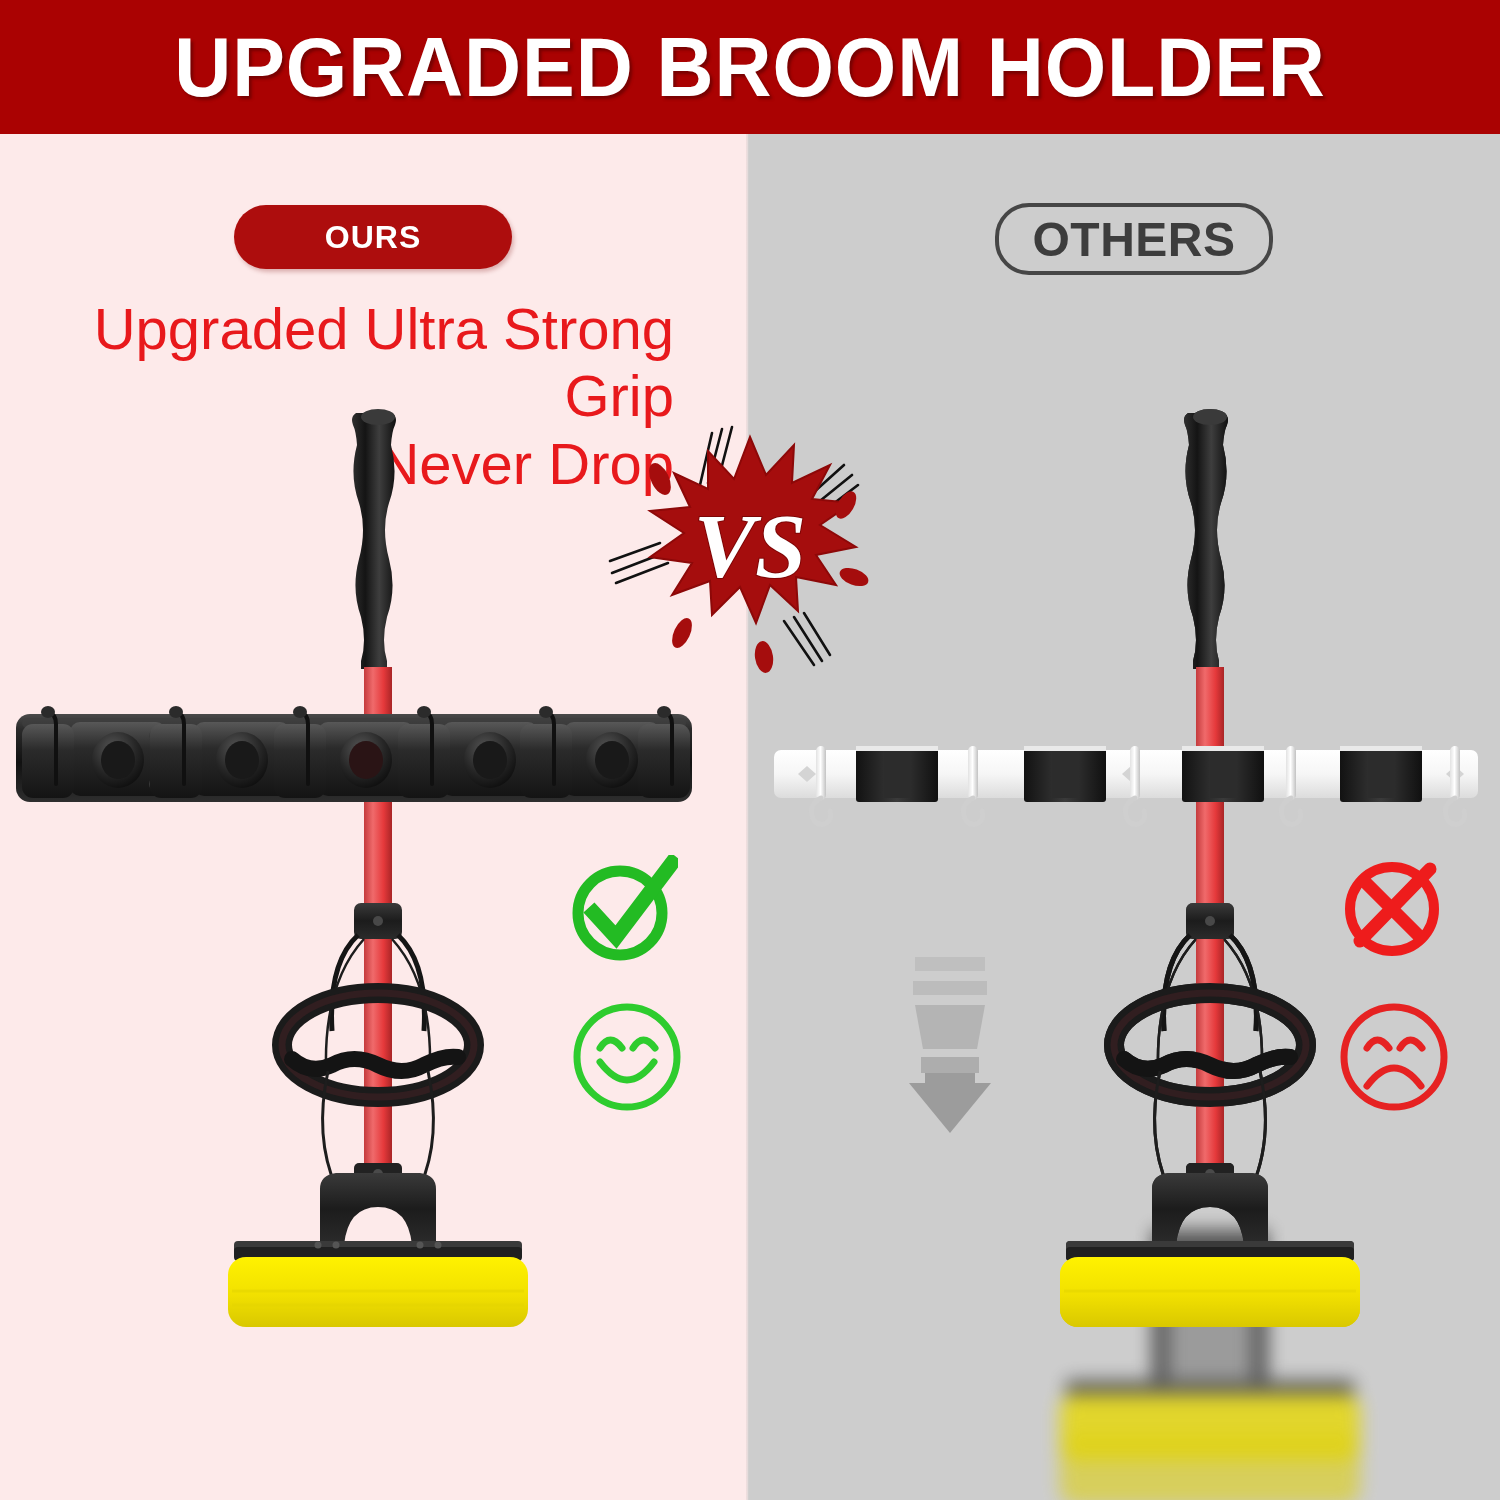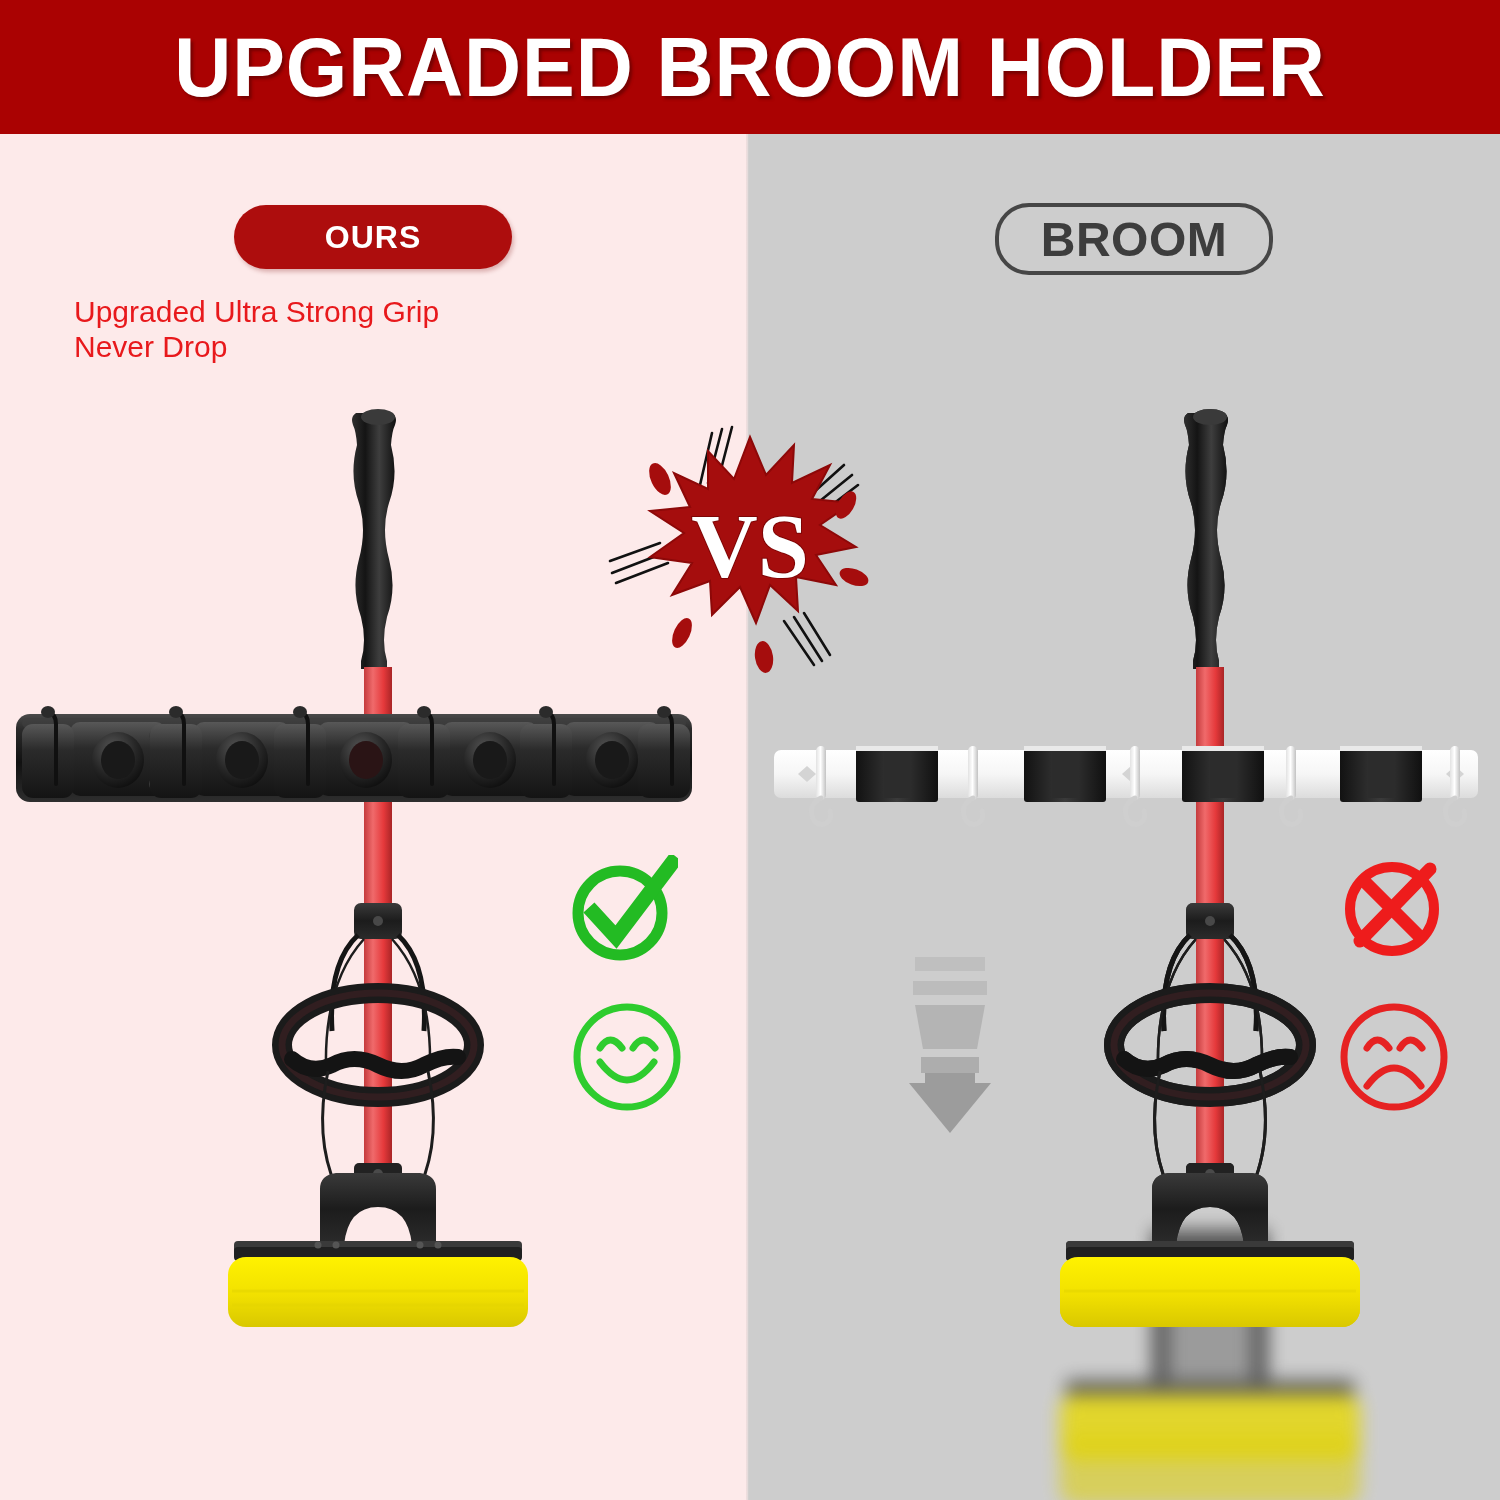--- a/index.html
+++ b/index.html
@@ -26,27 +26,27 @@
   .badge-ours{position:absolute;left:234px;top:205px;width:278px;height:64px;
     background:#ad0d0d;border-radius:34px;
     display:flex;align-items:center;justify-content:center;
     color:#fff;font-size:32px;font-weight:bold;letter-spacing:1px;
     box-shadow:2px 3px 4px rgba(120,0,0,.25);z-index:10;}
   .badge-others{position:absolute;left:995px;top:203px;width:270px;height:64px;
     background:transparent;border:4px solid #464646;border-radius:34px;
     display:flex;align-items:center;justify-content:center;
     color:#3d3d3d;font-size:48px;font-weight:bold;letter-spacing:.5px;z-index:10;}
 
-  .caption{position:absolute;text-align:left;line-height:1.16;font-size:30px;z-index:10;
+  .caption{position:absolute;text-align:right;line-height:1.16;font-size:58px;z-index:10;
     white-space:pre-line;}
   #caption-left{left:74px;top:295px;width:600px;color:#e8191c;}
   #caption-right{left:830px;top:295px;width:600px;color:#3d3d3d;}
 
   
-  #vs-wrap{position:absolute;left:608px;top:425px;width:285px;height:250px;z-index:30;}
+  #vs-wrap{position:absolute;left:608px;top:425px;width:285px;height:250px;z-index:30;font-style:italic;}
   #vs-wrap svg{display:block;}
 
   
   #rail-black{position:absolute;left:8px;top:700px;width:692px;height:125px;z-index:18;}
   #rail-white{position:absolute;left:770px;top:732px;width:712px;height:98px;z-index:18;}
 
   
   .mop{position:absolute;z-index:14;}
   #mop-left{left:168px;top:405px;width:420px;height:930px;}
   #mop-right{left:1000px;top:405px;width:420px;height:930px;}
@@ -70,21 +70,21 @@
 
   <div id="header">
     <div id="header-title">UPGRADED BROOM HOLDER</div>
   </div>
 
   <div id="panel-left"></div>
   <div id="panel-right"></div>
   <div id="divider"></div>
 
   <div class="badge-ours">OURS</div>
-  <div class="badge-others">BROOM</div>
+  <div class="badge-others">OTHERS</div>
 
   <div class="caption" id="caption-left">Upgraded Ultra Strong Grip
 Never Drop</div>
 
   <svg id="rail-black" viewBox="0 0 692 125">
     <defs>
       <linearGradient id="blkBody" x1="0" y1="0" x2="0" y2="1">
         <stop offset="0" stop-color="#4a4a4a"></stop>
           <stop offset=".18" stop-color="#2a2a2a"></stop>
         <stop offset=".55" stop-color="#111"></stop>

